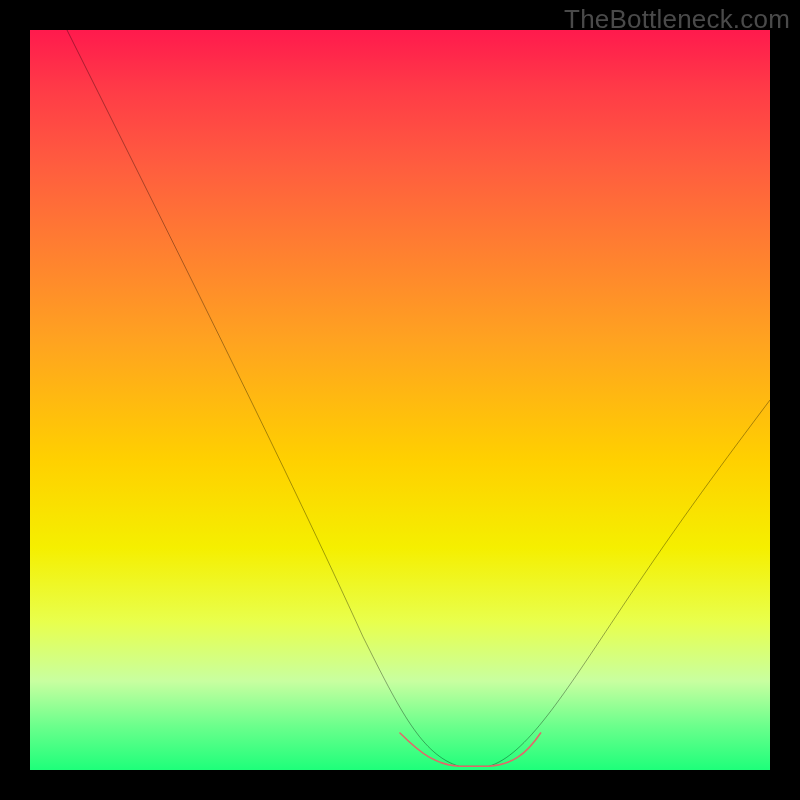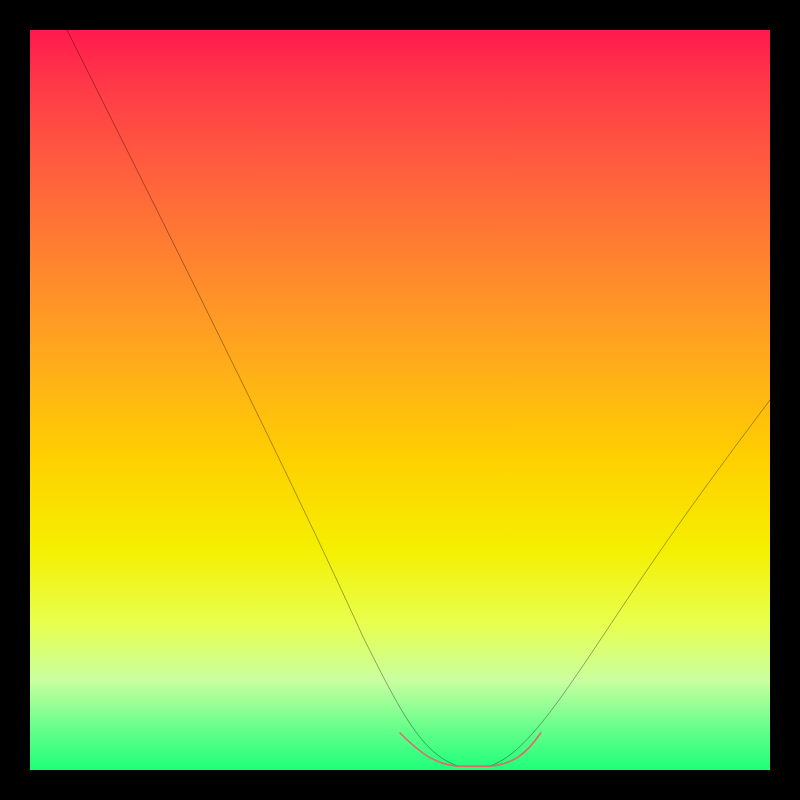--- a/index.html
+++ b/index.html
@@ -56,20 +56,21 @@
     width: 740px;
     height: 740px;
     z-index: 3;
   }
 </style>
 </head>
 <body>
 
 <div class="frame">
 
+  <div class="attribution">TheBottleneck.com</div>
 
   <div class="plot-bg"></div>
 
   <svg class="curve" viewBox="0 0 100 100" preserveAspectRatio="none">
 
     <path d="M 5 0
              C 20 30, 35 60, 45 82
              C 50 92, 53 98, 58 99.5
              L 62 99.5
              C 67 98, 72 90, 80 78

